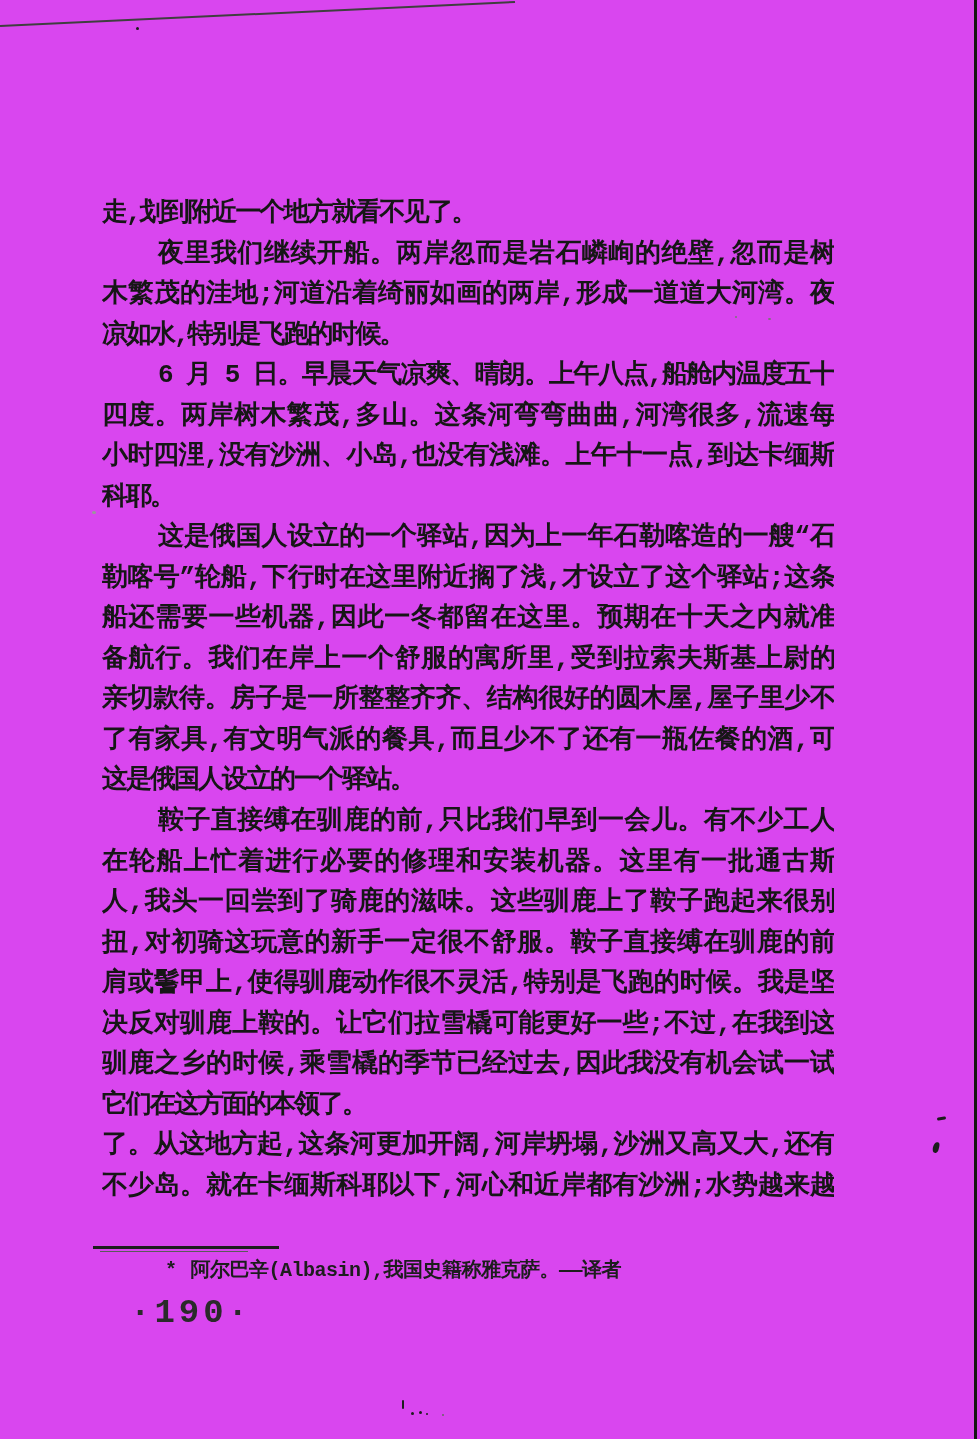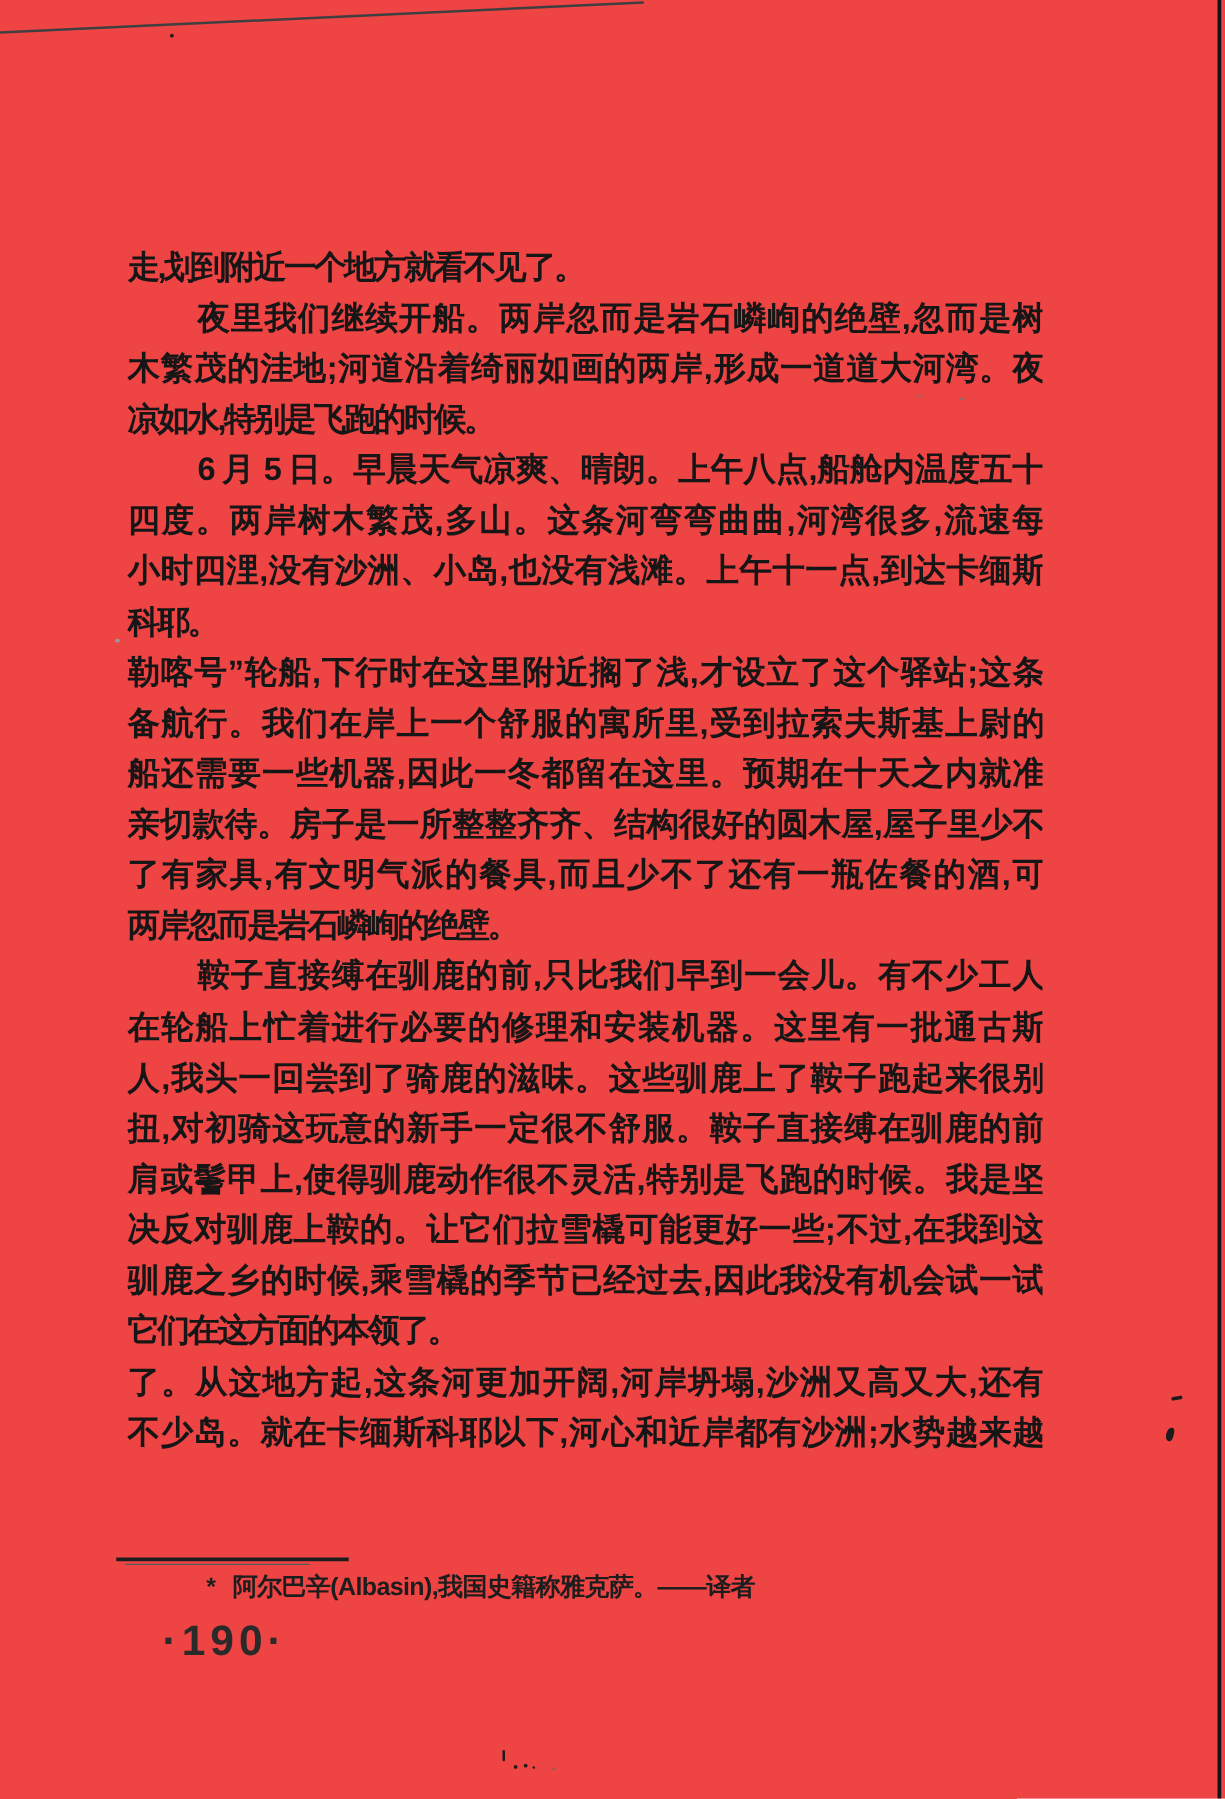--- a/index.html
+++ b/index.html
@@ -1,19 +1,19 @@
 <!DOCTYPE html>
 <html><head>
 <meta charset="utf-8">
 <style>
   html, body { margin:0; padding:0; background:#ffffff; }
   .page {
     position:relative; width:980px; height:1439px;
-    background:#ef4444; overflow:hidden;
-    font-family:Liberation Sans, sans-serif;
+    background:#d946ef; overflow:hidden;
+    font-family:Liberation Mono, monospace;
   }
   .text-block {
     position:absolute; left:102px; top:193px; width:732px;
     font-size:26px; font-weight:600; color:#161616; letter-spacing:-2px;
   }
   .line { height:40.54px; line-height:40.54px; overflow:hidden; text-align:left; }
   .line.justify { text-align:justify; text-align-last:justify; }
   .line.indent { padding-left:56px; }
   .footnote-rule { position:absolute; left:93px; top:1246px; width:186px; height:3px; background:#1d1d1d; }
   .footnote-rule2 { position:absolute; left:100px; top:1251px; width:148px; height:1px; background:#5a5a5a; }
@@ -43,26 +43,27 @@
 
   <div class="text-block">
       <div class="line">走,划到附近一个地方就看不见了。</div>
       <div class="line indent justify">夜里我们继续开船。两岸忽而是岩石嶙峋的绝壁,忽而是树</div>
       <div class="line justify">木繁茂的洼地;河道沿着绮丽如画的两岸,形成一道道大河湾。夜</div>
       <div class="line">凉如水,特别是飞跑的时候。</div>
       <div class="line indent justify">6 月 5 日。早晨天气凉爽、晴朗。上午八点,船舱内温度五十</div>
       <div class="line justify">四度。两岸树木繁茂,多山。这条河弯弯曲曲,河湾很多,流速每</div>
       <div class="line justify">小时四浬,没有沙洲、小岛,也没有浅滩。上午十一点,到达卡缅斯</div>
       <div class="line">科耶。</div>
+      <div class="line indent justify">这是俄国人设立的一个驿站,因为上一年石勒喀造的一艘“石</div>
       <div class="line justify">勒喀号”轮船,下行时在这里附近搁了浅,才设立了这个驿站;这条</div>
+      <div class="line justify">船还需要一些机器,因此一冬都留在这里。预期在十天之内就准</div>
       <div class="line justify">备航行。我们在岸上一个舒服的寓所里,受到拉索夫斯基上尉的</div>
-      <div class="line justify">船还需要一些机器,因此一冬都留在这里。预期在十天之内就准</div>
       <div class="line justify">亲切款待。房子是一所整整齐齐、结构很好的圆木屋,屋子里少不</div>
       <div class="line justify">了有家具,有文明气派的餐具,而且少不了还有一瓶佐餐的酒,可</div>
-      <div class="line">两岸忽而是岩石嶙峋的绝壁。</div>
+      <div class="line">这是俄国人设立的一个驿站。</div>
       <div class="line indent justify">鞍子直接缚在驯鹿的前,只比我们早到一会儿。有不少工人</div>
       <div class="line justify">在轮船上忙着进行必要的修理和安装机器。这里有一批通古斯</div>
       <div class="line justify">人,我头一回尝到了骑鹿的滋味。这些驯鹿上了鞍子跑起来很别</div>
       <div class="line justify">扭,对初骑这玩意的新手一定很不舒服。鞍子直接缚在驯鹿的前</div>
       <div class="line justify">肩或鬐甲上,使得驯鹿动作很不灵活,特别是飞跑的时候。我是坚</div>
       <div class="line justify">决反对驯鹿上鞍的。让它们拉雪橇可能更好一些;不过,在我到这</div>
       <div class="line justify">驯鹿之乡的时候,乘雪橇的季节已经过去,因此我没有机会试一试</div>
       <div class="line">它们在这方面的本领了。</div>
       <div class="line justify">了。从这地方起,这条河更加开阔,河岸坍塌,沙洲又高又大,还有</div>
       <div class="line justify">不少岛。就在卡缅斯科耶以下,河心和近岸都有沙洲;水势越来越</div>

